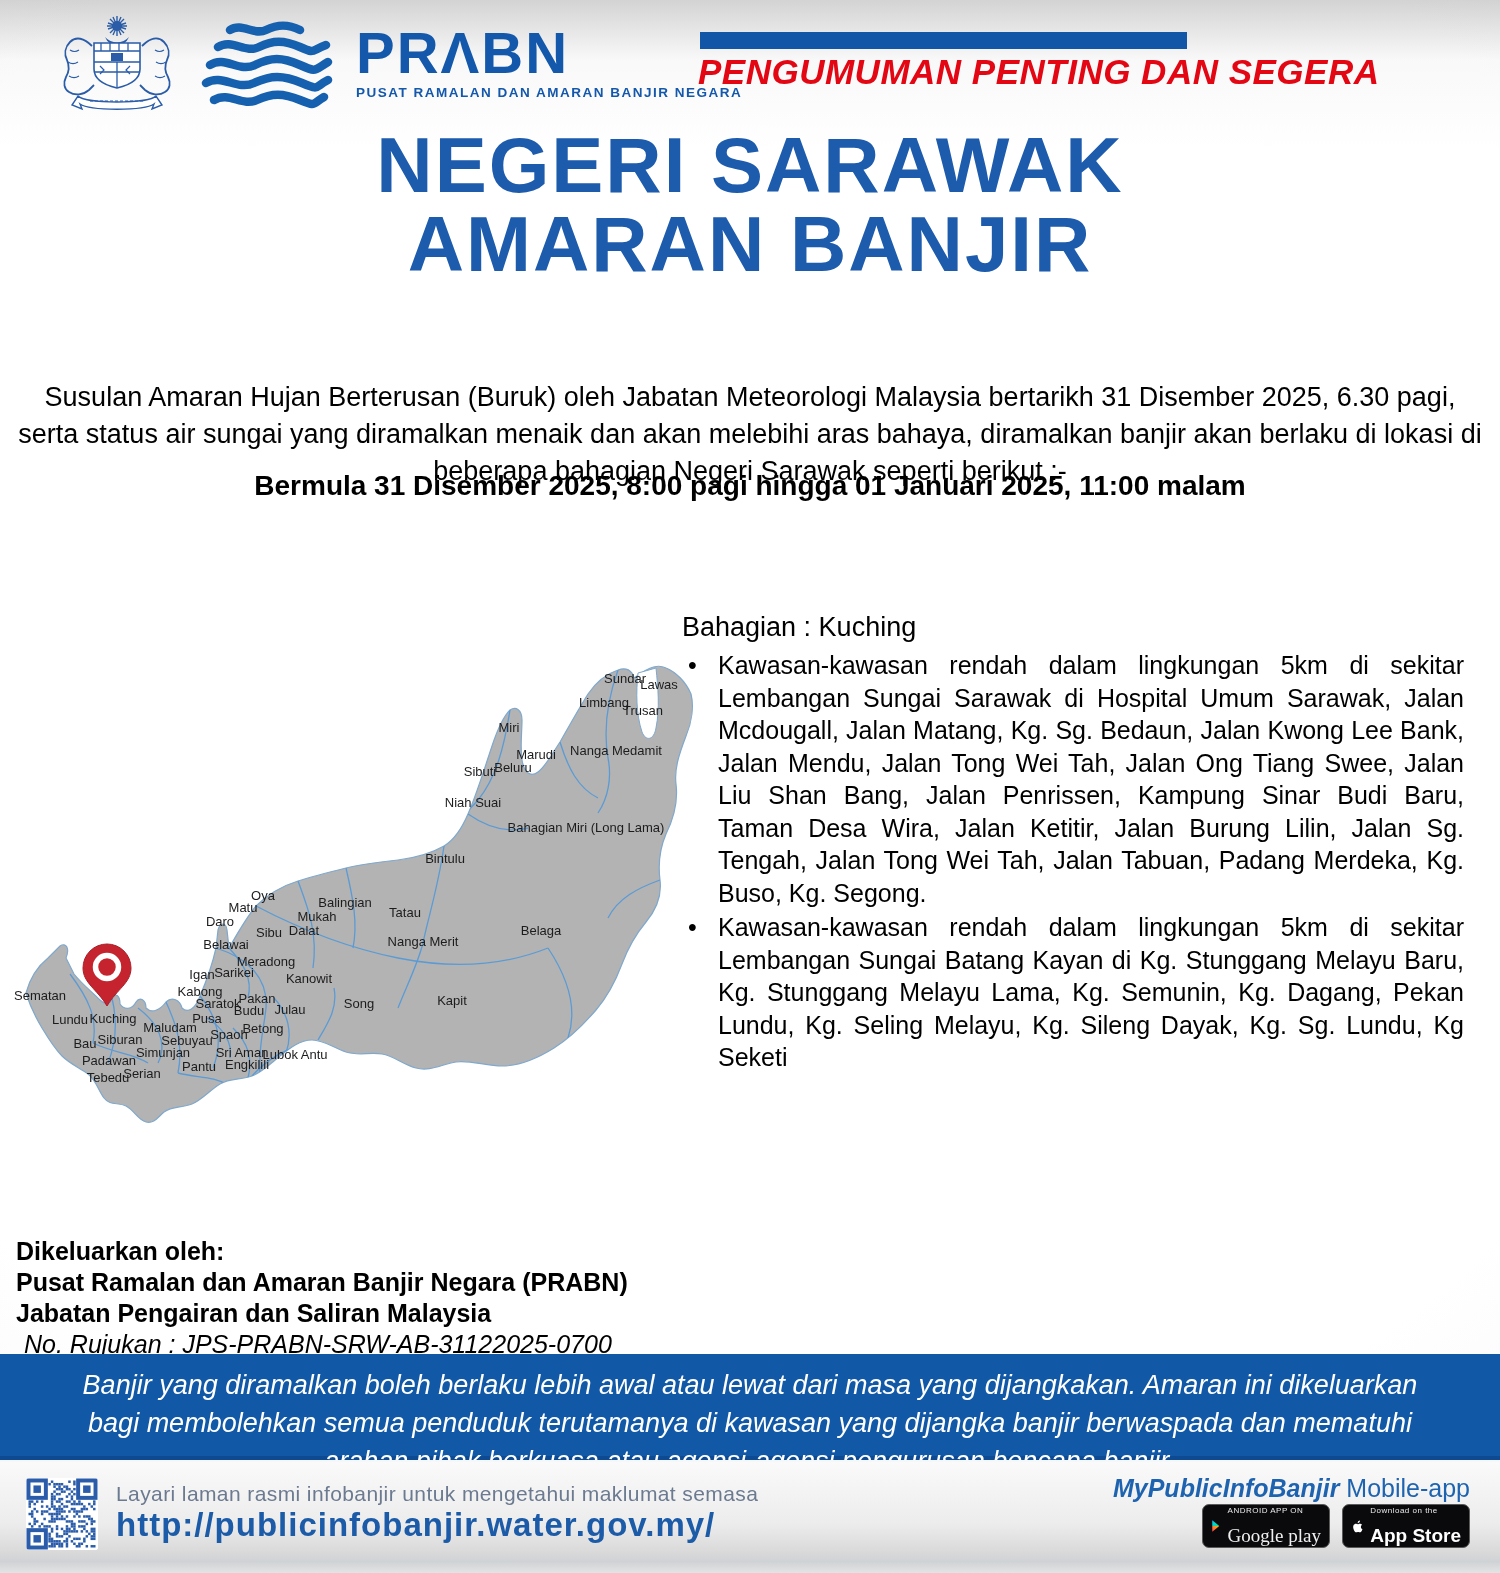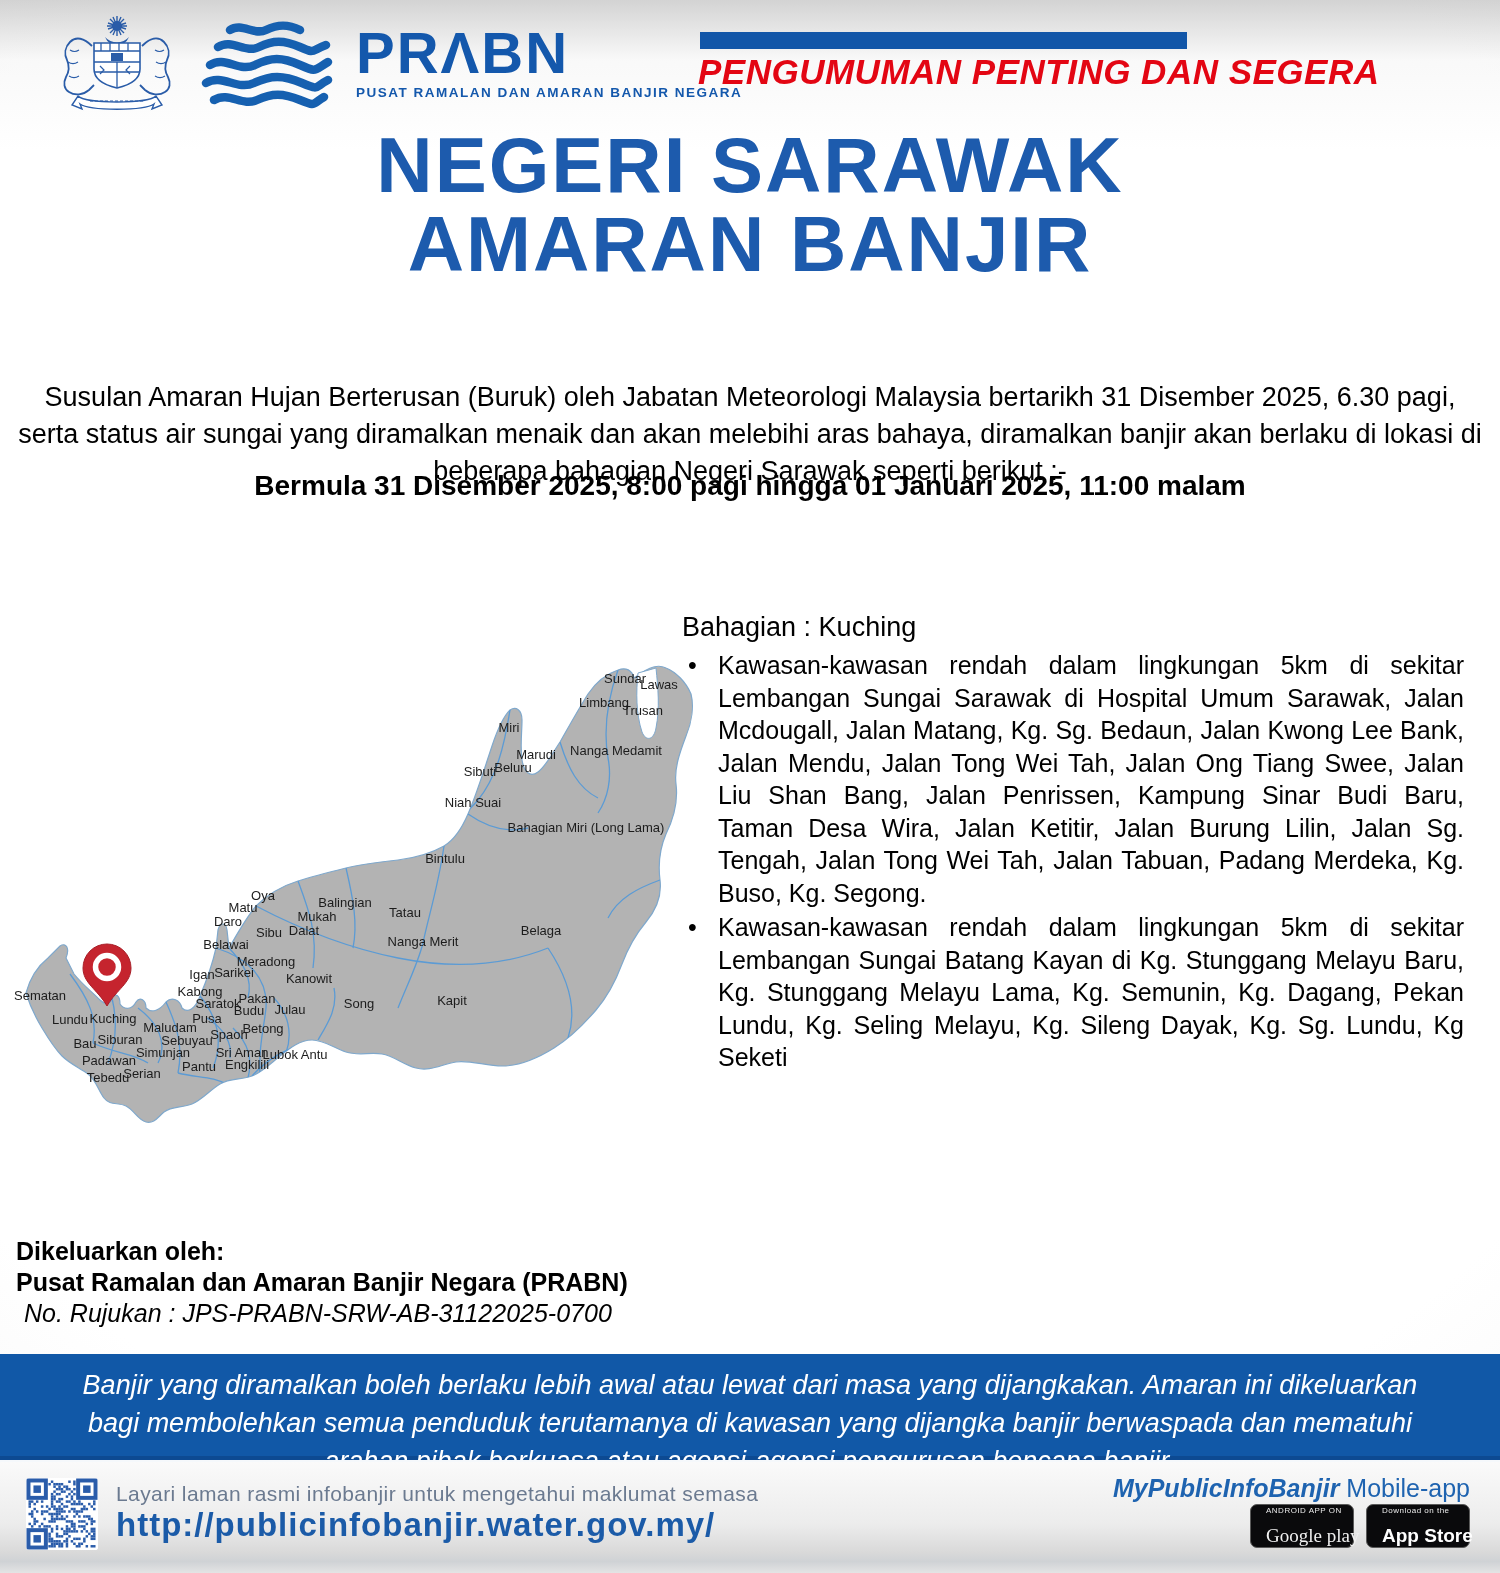--- a/index.html
+++ b/index.html
@@ -43,21 +43,21 @@
   
   .footer{position:absolute;left:0;top:1460px;width:100%;height:113px;
     background:linear-gradient(180deg,#fafafa 0%,#ececec 55%,#d9d9d9 80%,#cfd2d5 88%,#e7e7e7 100%);
     border-top:2px solid #f5f8fb;}
   .qr{position:absolute;left:26px;top:16px;width:72px;height:72px;background:#fff;border-radius:3px;}
   .f-info{position:absolute;left:116px;top:20px;font-size:21px;color:#6b7a90;letter-spacing:.4px;}
   .f-url{position:absolute;left:116px;top:44px;font-size:33px;font-weight:800;color:#1b5ba8;letter-spacing:1px;text-decoration:none;}
   .f-app{position:absolute;right:30px;top:12px;font-size:25px;color:#1e63b0;white-space:nowrap;}
   .f-app .nm{font-weight:800;font-style:italic;}
   .badges{position:absolute;right:30px;top:42px;display:flex;gap:12px;}
-  .badge{width:104px;height:44px;background:#0a0a0c;border:1px solid #5a5a5a;border-radius:7px;display:flex;align-items:center;padding:0 8px;box-sizing:border-box;color:#fff;}
+  .badge{width:128px;height:44px;background:#0a0a0c;border:1px solid #5a5a5a;border-radius:7px;display:flex;align-items:center;padding:0 8px;box-sizing:border-box;color:#fff;}
   .badge .txt{display:flex;flex-direction:column;margin-left:7px;line-height:1;}
   .badge .small{font-size:8px;letter-spacing:.5px;color:#e9e9e9;}
   .badge .big{font-size:19px;font-weight:700;color:#fff;margin-top:11px;white-space:nowrap;}
   .badge.gp .big{font-weight:400;font-family:"Liberation Serif",serif;color:#f0f0f0;}
 </style>
 </head>
 <body>
 
 <div class="page">
 
@@ -171,21 +171,21 @@
         <span class="map-label" style="left: 501px; top: 79px;">Miri</span>
         <span class="map-label" style="left: 528px; top: 106px;">Marudi</span>
         <span class="map-label" style="left: 608px; top: 102px;">Nanga Medamit</span>
         <span class="map-label" style="left: 472px; top: 123px;">Sibuti</span>
         <span class="map-label" style="left: 505px; top: 119px;">Beluru</span>
         <span class="map-label" style="left: 465px; top: 154px;">Niah Suai</span>
         <span class="map-label" style="left: 578px; top: 179px;">Bahagian Miri (Long Lama)</span>
         <span class="map-label" style="left: 437px; top: 210px;">Bintulu</span>
         <span class="map-label" style="left: 255px; top: 247px;">Oya</span>
         <span class="map-label" style="left: 235px; top: 259px;">Matu</span>
-        <span class="map-label" style="left: 220px; top: 273px;">Daro</span>
+        <span class="map-label" style="left: 212px; top: 273px;">Daro</span>
         <span class="map-label" style="left: 261px; top: 284px;">Sibu</span>
         <span class="map-label" style="left: 296px; top: 282px;">Dalat</span>
         <span class="map-label" style="left: 309px; top: 268px;">Mukah</span>
         <span class="map-label" style="left: 337px; top: 254px;">Balingian</span>
         <span class="map-label" style="left: 397px; top: 264px;">Tatau</span>
         <span class="map-label" style="left: 218px; top: 296px; text-align: right;">Belawai</span>
         <span class="map-label" style="left: 258px; top: 313px;">Meradong</span>
         <span class="map-label" style="left: 226px; top: 324px;">Sarikei</span>
         <span class="map-label" style="left: 194px; top: 326px;">Igan</span>
         <span class="map-label" style="left: 301px; top: 330px;">Kanowit</span>
@@ -223,20 +223,21 @@
     <h2>Bahagian : Kuching</h2>
     <ul>
       <li>Kawasan-kawasan rendah dalam lingkungan 5km di sekitar Lembangan Sungai Sarawak di Hospital Umum Sarawak, Jalan Mcdougall, Jalan Matang, Kg. Sg. Bedaun, Jalan Kwong Lee Bank,  Jalan Mendu, Jalan Tong Wei Tah, Jalan Ong Tiang Swee, Jalan Liu Shan Bang, Jalan Penrissen, Kampung Sinar Budi Baru, Taman Desa Wira, Jalan Ketitir, Jalan Burung Lilin, Jalan Sg. Tengah, Jalan Tong Wei Tah, Jalan Tabuan, Padang Merdeka,  Kg. Buso, Kg. Segong.</li>
       <li>Kawasan-kawasan rendah dalam lingkungan 5km di sekitar Lembangan Sungai Batang Kayan di Kg. Stunggang Melayu Baru, Kg. Stunggang Melayu Lama, Kg. Semunin, Kg. Dagang, Pekan Lundu, Kg. Seling Melayu, Kg. Sileng Dayak, Kg. Sg. Lundu, Kg Seketi</li>
     </ul>
   </div>
 
   <div class="issuer">
     <div class="b">Dikeluarkan oleh:</div>
     <div class="b">Pusat Ramalan dan Amaran Banjir Negara (PRABN)</div>
+    <div class="b">Jabatan Pengairan dan Saliran Malaysia</div>
     <div class="ref">No. Rujukan : JPS-PRABN-SRW-AB-31122025-0700</div>
   </div>
 
   <div class="banner">
     <p>Banjir yang diramalkan boleh berlaku lebih awal atau lewat dari masa yang dijangkakan. Amaran ini dikeluarkan bagi membolehkan semua penduduk terutamanya di kawasan yang dijangka banjir berwaspada dan mematuhi arahan pihak berkuasa atau agensi-agensi pengurusan bencana banjir.</p>
   </div>
 
   <div class="footer">
     <svg class="qr" viewBox="0 0 29 29" id="qr-svg">
       <rect width="29" height="29" fill="#ffffff"></rect>

